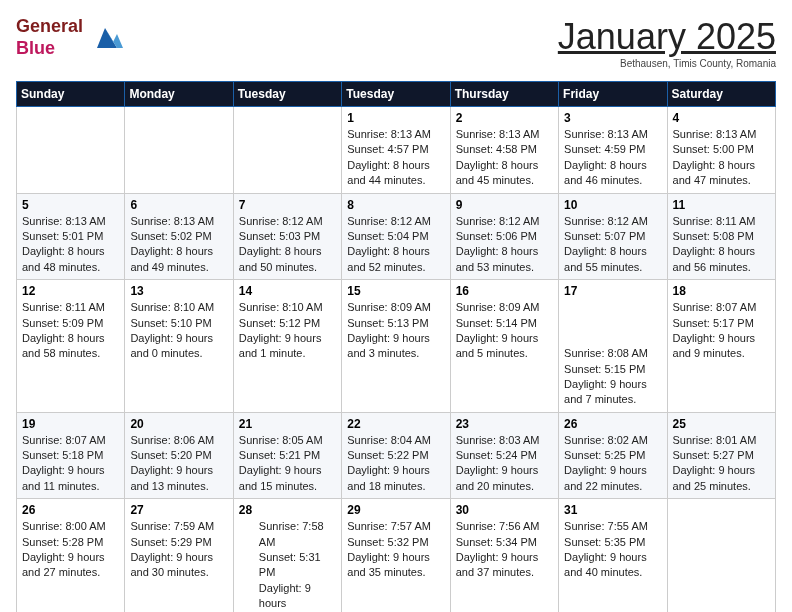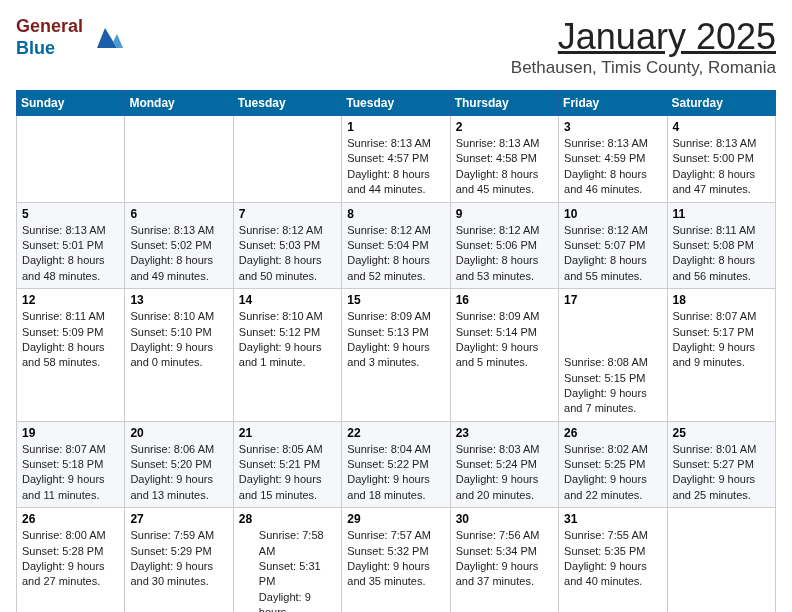--- a/index.html
+++ b/index.html
@@ -19,46 +19,46 @@
     .logo {
       display: flex;
       align-items: center;
     }
     .logo-text {
       font-size: 18px;
       font-weight: bold;
       line-height: 1.2;
     }
     .logo-general { color: #7f1d1d; }
-    .logo-blue { color: #0369a1; }
+    .logo-blue { color: #be185d; }
     .logo-icon {
       width: 36px;
       height: 36px;
       margin-left: 4px;
     }
     .title-block {
       text-align: right;
     }
     .month-title {
       font-size: 36px;
       font-weight: normal;
       color: #222;
       text-decoration: underline;
     }
     .subtitle {
-      font-size: 17px;
+      font-size: 10px;
       color: #444;
     }
     .calendar {
       width: 100%;
       border-collapse: collapse;
       font-size: 11px;
     }
     .calendar th {
-      background: #0369a1;
+      background: #0f172a;
       color: #fff;
       padding: 5px 4px;
       text-align: left;
       font-size: 12px;
       border: 1px solid #1a5fa8;
     }
     .calendar td {
       border: 1px solid #ccc;
       padding: 4px 5px;
       vertical-align: top;

